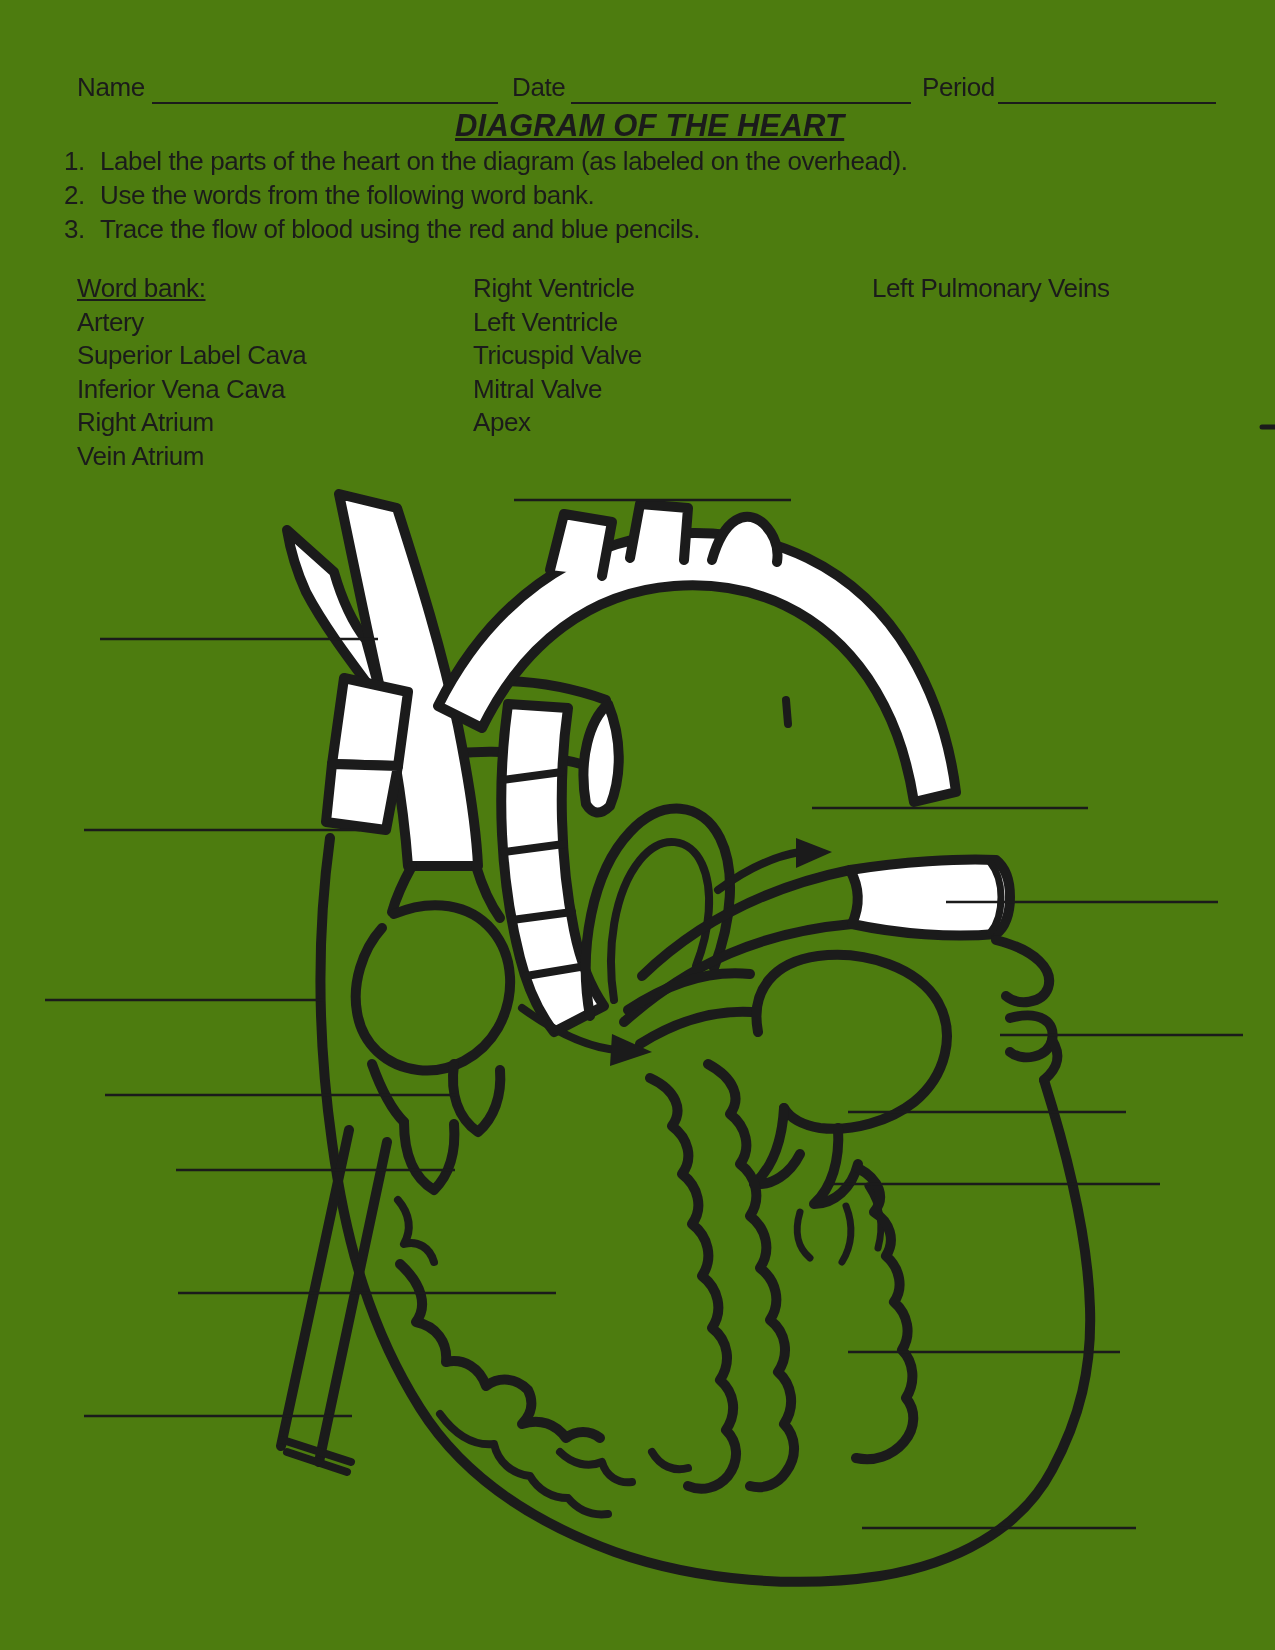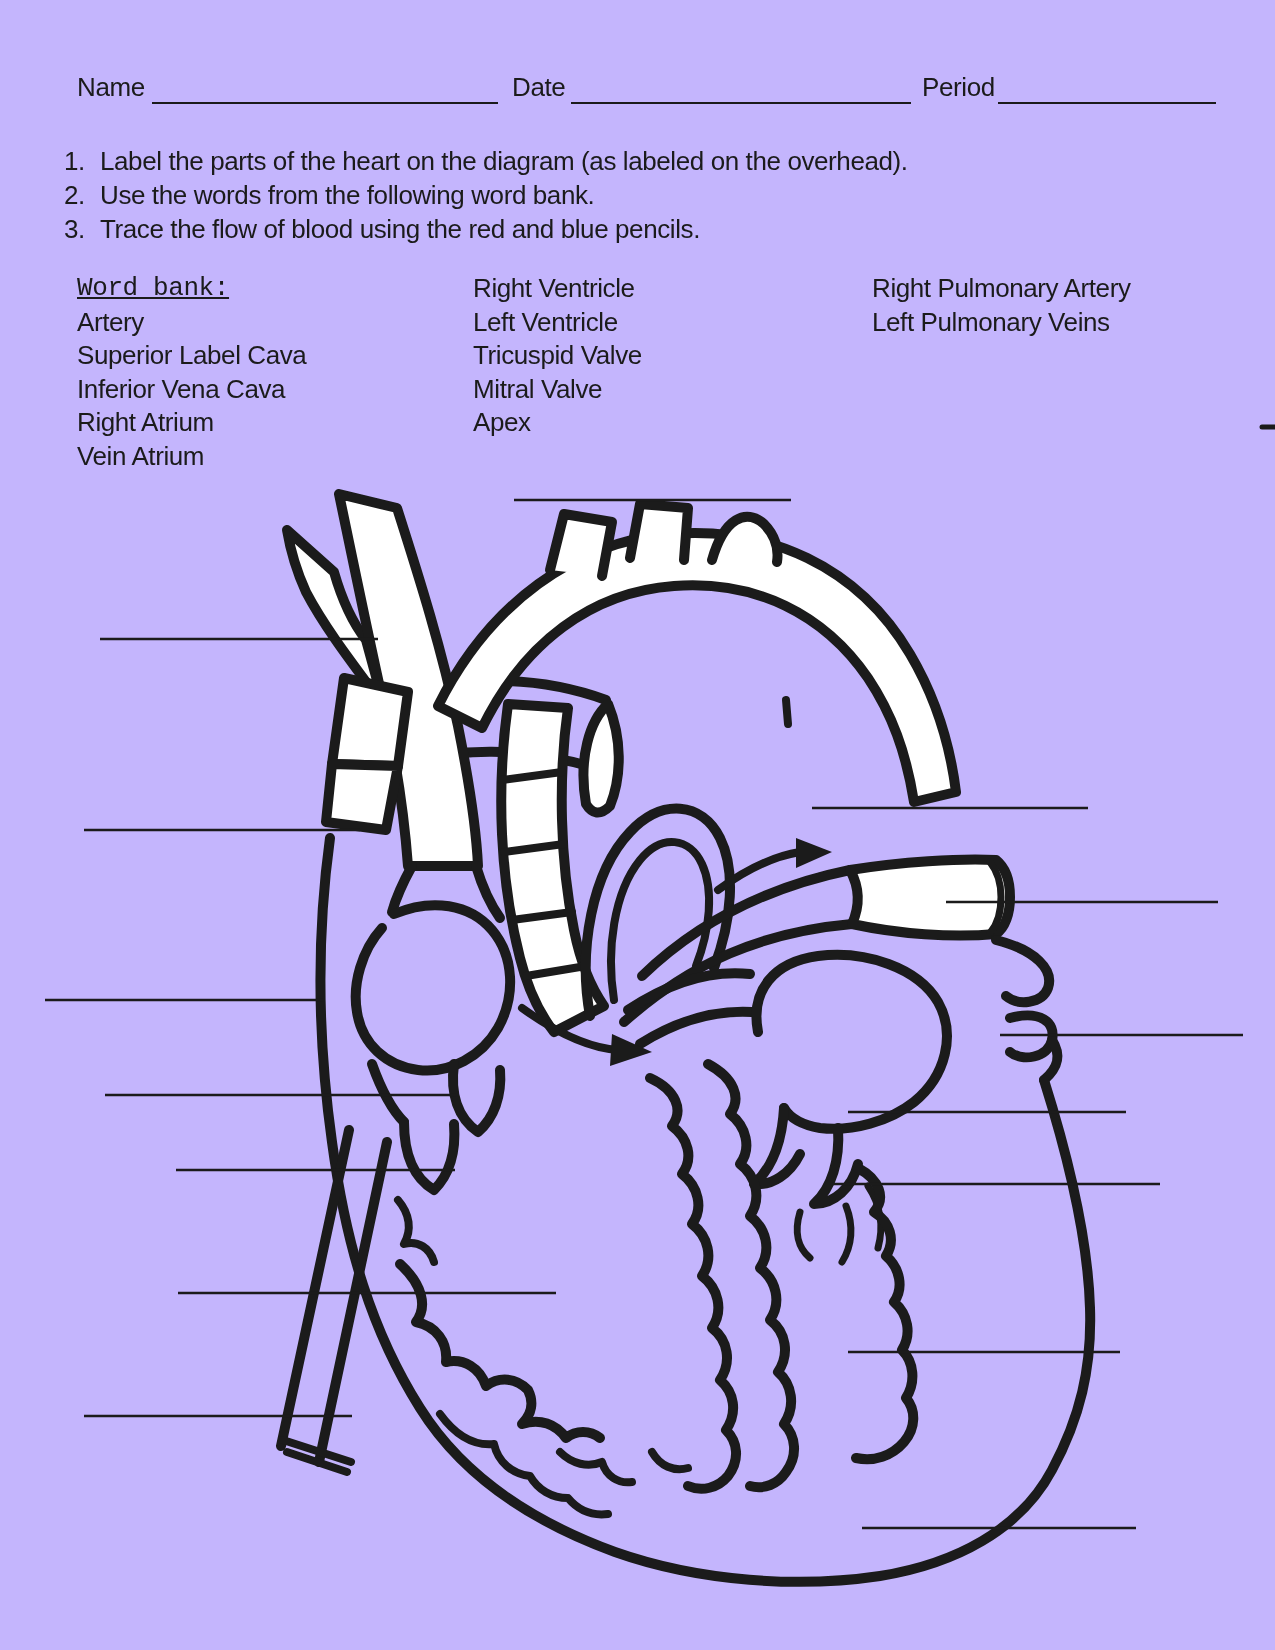--- a/index.html
+++ b/index.html
@@ -1,44 +1,45 @@
 <!DOCTYPE html>
 <html><head>
 <meta charset="utf-8">
 <style>
   html,body{margin:0;padding:0;background:#e8e8e8;}
-  #page{position:relative;width:1275px;height:1650px;background:#c4b5fd;overflow:hidden;
+  #page{position:relative;width:1275px;height:1650px;background:#4d7c0f;overflow:hidden;
         font-family:"Liberation Sans",sans-serif;color:#1b1b1b;}
   .abs{position:absolute;}
   .lbl{font-size:26px;letter-spacing:-0.4px;white-space:nowrap;}
   .blankline{border-bottom:2.4px solid #1b1b1b;height:28px;display:inline-block;}
   #title{font-size:31px;font-weight:bold;font-style:italic;text-decoration:underline;
          letter-spacing:0.2px;white-space:nowrap;}
   .instr-num{position:absolute;left:64px;}
   .instr-text{position:absolute;left:100px;}
   .wb-col{position:absolute;top:272px;}
   .wb-row{height:33.6px;line-height:33.6px;font-size:26px;letter-spacing:-0.4px;white-space:nowrap;}
-  .wb-head{text-decoration:underline;font-family:Liberation Mono, monospace;}
+  .wb-head{text-decoration:underline;}
   svg{position:absolute;left:0;top:0;}
   .art{stroke:#1b1b1b;fill:none;stroke-linecap:round;stroke-linejoin:round;}
 </style>
 </head>
 <body>
 
 <div id="page">
 
   <div>
     <span class="abs lbl" style="left:77px;top:72px">Name</span>
     <span class="abs blankline" style="left:152px;top:74px;width:346px"></span>
     <span class="abs lbl" style="left:512px;top:72px">Date</span>
     <span class="abs blankline" style="left:571px;top:74px;width:340px"></span>
     <span class="abs lbl" style="left:922px;top:72px">Period</span>
     <span class="abs blankline" style="left:998px;top:74px;width:218px"></span>
   </div>
 
+  <div id="title" class="abs" style="left:455px;top:108px">DIAGRAM OF THE HEART</div>
 
   <div>
     <span class="abs lbl instr-num" style="top:146px">1.</span>
     <span class="abs lbl instr-text" style="top:146px">Label the parts of the heart on the diagram (as labeled on the overhead).</span>
     <span class="abs lbl instr-num" style="top:180px">2.</span>
     <span class="abs lbl instr-text" style="top:180px">Use the words from the following word bank.</span>
     <span class="abs lbl instr-num" style="top:214px">3.</span>
     <span class="abs lbl instr-text" style="top:214px">Trace the flow of blood using the red and blue pencils.</span>
   </div>
 
@@ -52,21 +53,20 @@
       <div class="wb-row">Vein Atrium</div>
     </div>
     <div class="wb-col" style="left:473px">
       <div class="wb-row">Right Ventricle</div>
       <div class="wb-row">Left Ventricle</div>
       <div class="wb-row">Tricuspid Valve</div>
       <div class="wb-row">Mitral Valve</div>
       <div class="wb-row">Apex</div>
     </div>
     <div class="wb-col" style="left:872px">
-      <div class="wb-row">Right Pulmonary Artery</div>
       <div class="wb-row">Left Pulmonary Veins</div>
     </div>
   </div>
 
   <svg width="1275" height="1650" viewBox="0 0 1275 1650">
 
     <g class="art" stroke-width="10">
 
       <g>
         <path d="M 408,692 C 470,676 540,676 606,700"></path>

